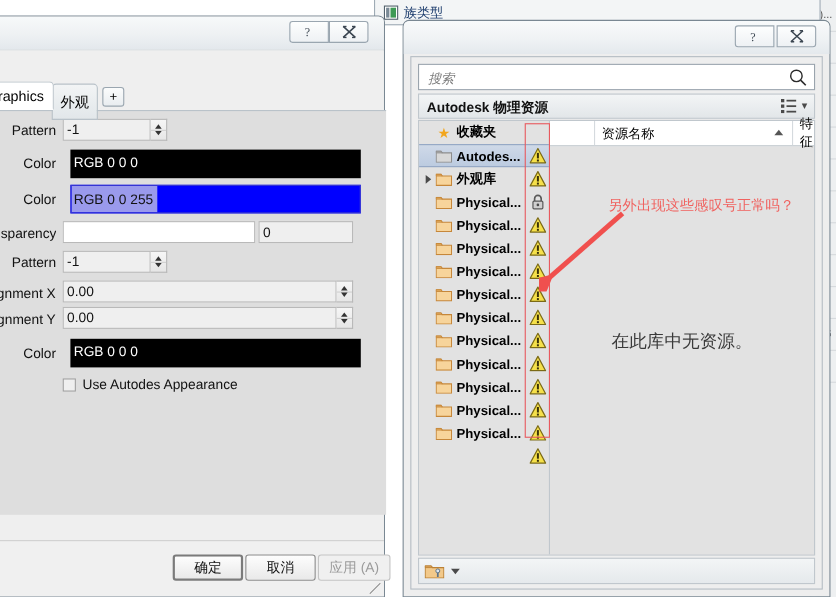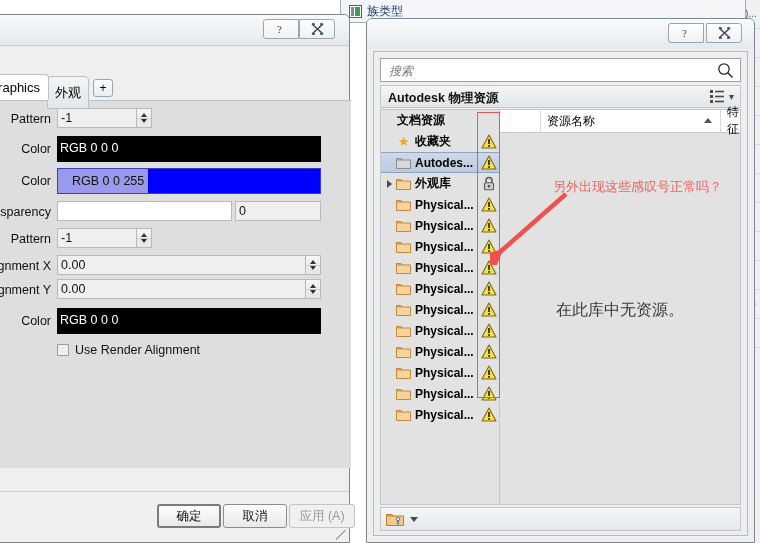--- a/index.html
+++ b/index.html
@@ -139,21 +139,21 @@
     content:"";position:absolute;left:4px;
     border-left:3px solid transparent;border-right:3px solid transparent;
   }
   .spinner::before{top:4px;border-bottom:4px solid #333;}
   .spinner::after{bottom:4px;border-top:4px solid #333;}
   .spinner .sep{position:absolute;left:0;right:0;top:9px;height:1px;background:#cfcfcf;}
 
   .swatch{
     height:22px;box-sizing:border-box;
     font-size:12.5px;line-height:20px;color:#ffffff;
-    white-space:nowrap;overflow:hidden;
+    white-space:nowrap;overflow:hidden;margin-left:7px;
   }
   .swatch span{padding-left:3px;padding-right:3px;display:inline-block;}
 
   .checkrow{position:absolute;left:68px;display:flex;align-items:center;}
   .chk{
     width:12px;height:12px;background:#efefef;
     border:1px solid #9f9f9f;box-sizing:border-box;margin-right:6px;
   }
   .chklabel{font-size:12.5px;color:#111;}
 
@@ -380,21 +380,21 @@
     <div class="frow" style="top:90px;height:26px;">
       <div class="flabel" style="line-height:26px;">Color</div>
       <div class="swatch" style="position:absolute;left:68px;top:0;width:264px;height:26px;line-height:24px;background:#000000;">
         <span>RGB 0 0 0</span>
       </div>
     </div>
 
     <div class="frow" style="top:122px;height:26px;">
       <div class="flabel" style="line-height:26px;">Color</div>
       <div class="swatch" style="position:absolute;left:68px;top:0;width:264px;height:26px;line-height:24px;background:#0000ff;border:1px solid #3a3ad0;box-sizing:border-box;">
-        <span style="background:#9a9aec;color:#111;padding-left:14px;padding-right:4px;">RGB 0 0 255</span>
+        <span style="background:#9a9aec;color:#111;padding-left:2px;padding-right:4px;">RGB 0 0 255</span>
       </div>
     </div>
 
     <div class="frow" style="top:155px;">
       <div class="flabel">Transparency</div>
       <div style="position:absolute;left:68px;top:0;">
         <div class="txtfield white" style="width:175px;"></div>
         <div class="txtfield" style="position:absolute;left:178px;top:0;width:86px;">0</div>
       </div>
     </div>
@@ -431,21 +431,21 @@
 
     <div class="frow" style="top:262px;height:26px;">
       <div class="flabel" style="line-height:26px;">Color</div>
       <div class="swatch" style="position:absolute;left:68px;top:0;width:264px;height:26px;line-height:24px;background:#000000;">
         <span>RGB 0 0 0</span>
       </div>
     </div>
 
     <div class="checkrow" style="top:297px;">
       <div class="chk"></div>
-      <div class="chklabel">Use Render Alignment</div>
+      <div class="chklabel">Use Autodes Appearance</div>
     </div>
 
     <div id="left-footer">
       <div class="dlgbtn" id="btn-ok">
         <span>确定</span>
       </div>
       <div class="dlgbtn" id="btn-cancel">
         <span>取消</span>
       </div>
       <div class="dlgbtn disabled" id="btn-apply">
@@ -496,23 +496,20 @@
           <rect x="5" y="10.7" width="9" height="1.6" fill="#4a4a4a"></rect>
         </svg>
         <span style="margin-left:5px;font-size:10px;color:#4a4a4a;">▾</span>
       </div>
     </div>
 
     <div id="rb-splitpane">
 
       <div id="rb-tree">
         <div id="tree-rows">
-            <div class="treerow header">
-              <span class="tree-label">文档资源</span>
-            </div>
             <div class="treerow">
               <span class="tw"></span>
               <span class="star">★</span>
               <span class="tree-label">收藏夹</span>
             </div>
             <div class="treerow selected">
               <span class="tw"></span>
               <span class="ficon"><svg width="15" height="12" viewBox="0 0 15 12">
                   <path d="M0.5 1.5 L5 1.5 L6 3 L14.5 3 L14.5 11.5 L0.5 11.5 Z" fill="#d8d8d8" stroke="#8d8d8d" stroke-width="1"></path>
                   <path d="M0.5 1.5 L5 1.5 L6 3 L0.5 3 Z" fill="#b5b5b5" stroke="#8d8d8d" stroke-width="0.8"></path>

